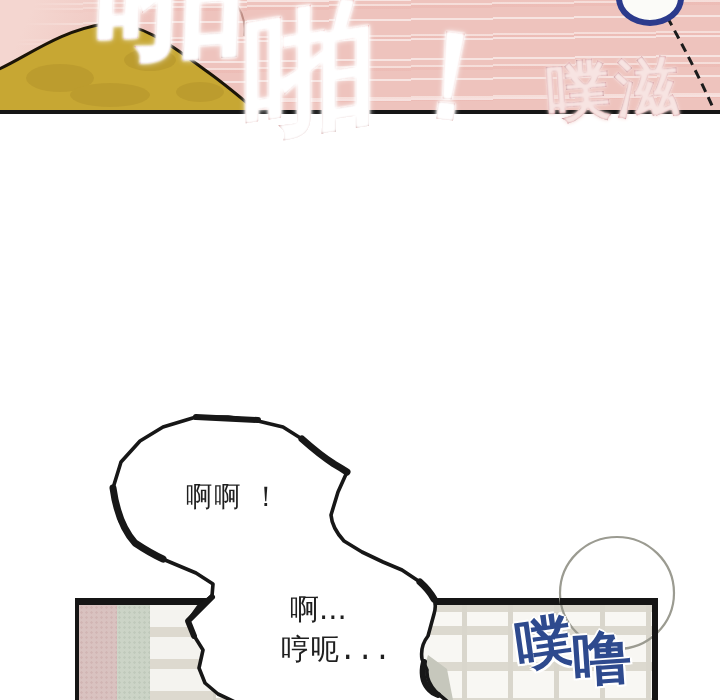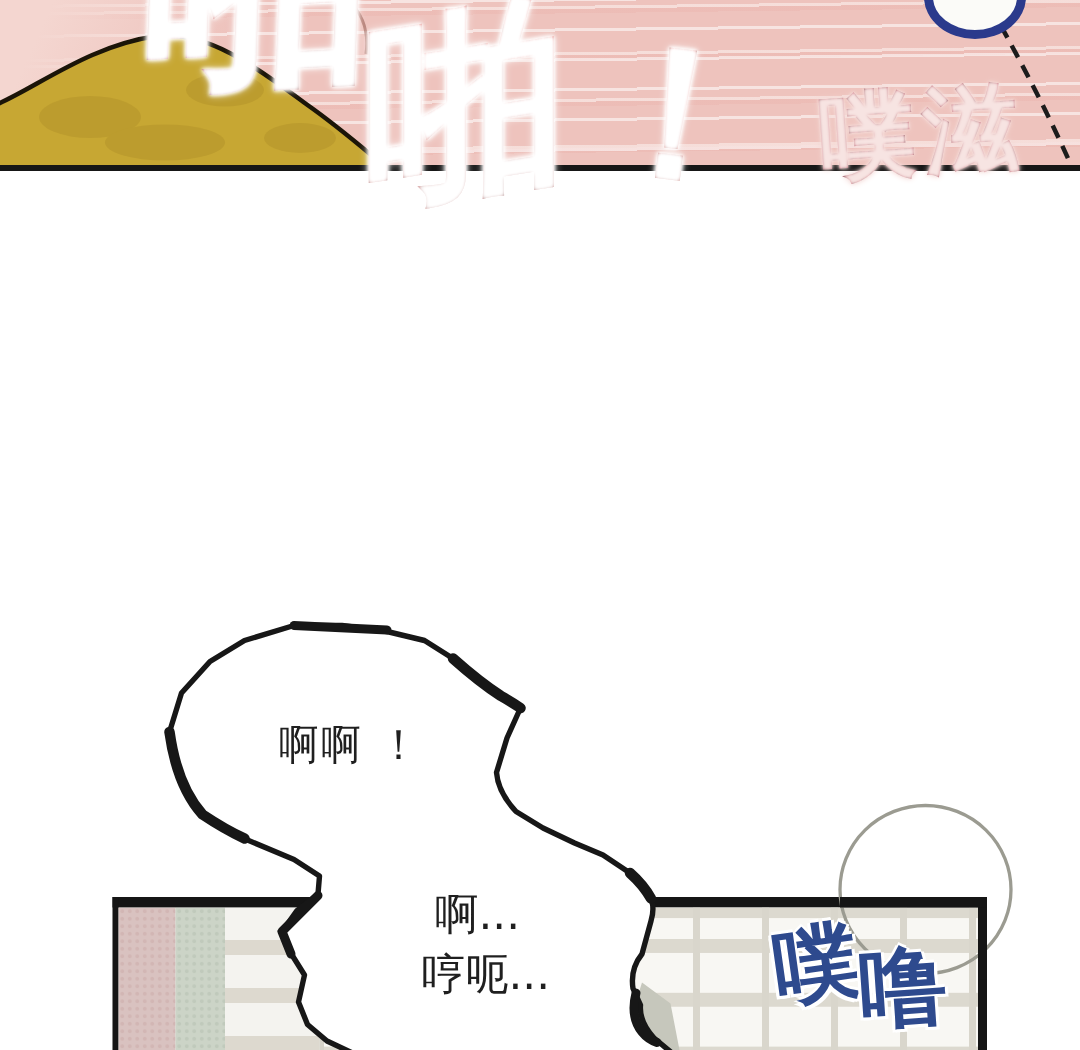--- a/index.html
+++ b/index.html
@@ -65,21 +65,21 @@
       repeating-linear-gradient(90deg,#d9d6cc 0 5px,rgba(0,0,0,0) 5px 46px),
       repeating-linear-gradient(180deg,#dcd9cf 0 9px,rgba(0,0,0,0) 9px 36px);
     background-position:16px 0,0 21px;}
   
   #overlay{position:absolute;left:0;top:0;width:720px;height:700px;z-index:5;pointer-events:none;}
   
   .dialog{position:absolute;z-index:6;color:#1f1f1f;white-space:nowrap;
     font-family:"DejaVu Sans","Liberation Sans",sans-serif;}
   #bubble1-text{left:186px;top:478px;font-size:28px;letter-spacing:2px;transform:scaleX(.94);transform-origin:left;}
   #bubble2-line1{left:290px;top:590px;font-size:29px;}
-  #bubble2-line2{left:281px;top:630px;font-size:29px;}
+  #bubble2-line2{left:281px;top:630px;font-size:29px;font-family:Liberation Mono, monospace;}
   
   #sfx-pulu{position:absolute;left:516px;top:604px;z-index:7;color:#2e4a8e;font-weight:bold;white-space:nowrap;
     text-shadow:-2px 0 0 #fff,2px 0 0 #fff,0 -2px 0 #fff,0 2px 0 #fff,2px 2px 0 #fff,-2px 2px 0 #fff;}
   #sfx-pulu .c1{display:inline-block;font-size:56px;transform:rotate(-8deg);}
   #sfx-pulu .c2{display:inline-block;font-size:58px;transform:rotate(-4deg) translateY(16px);}
 </style>
 </head>
 <body>
 
 <div id="stage">

